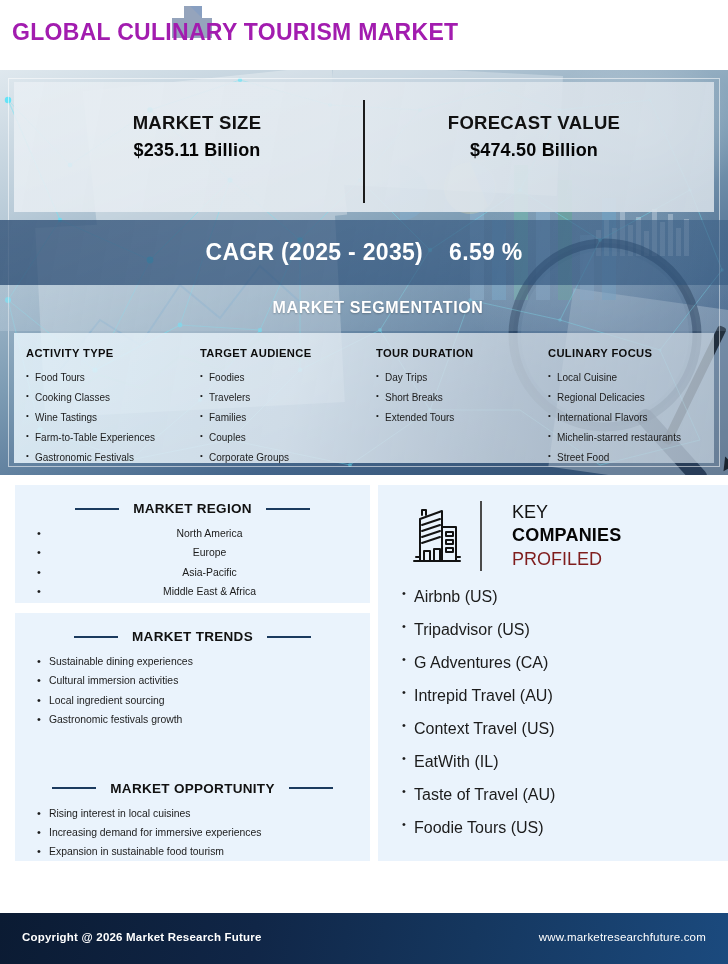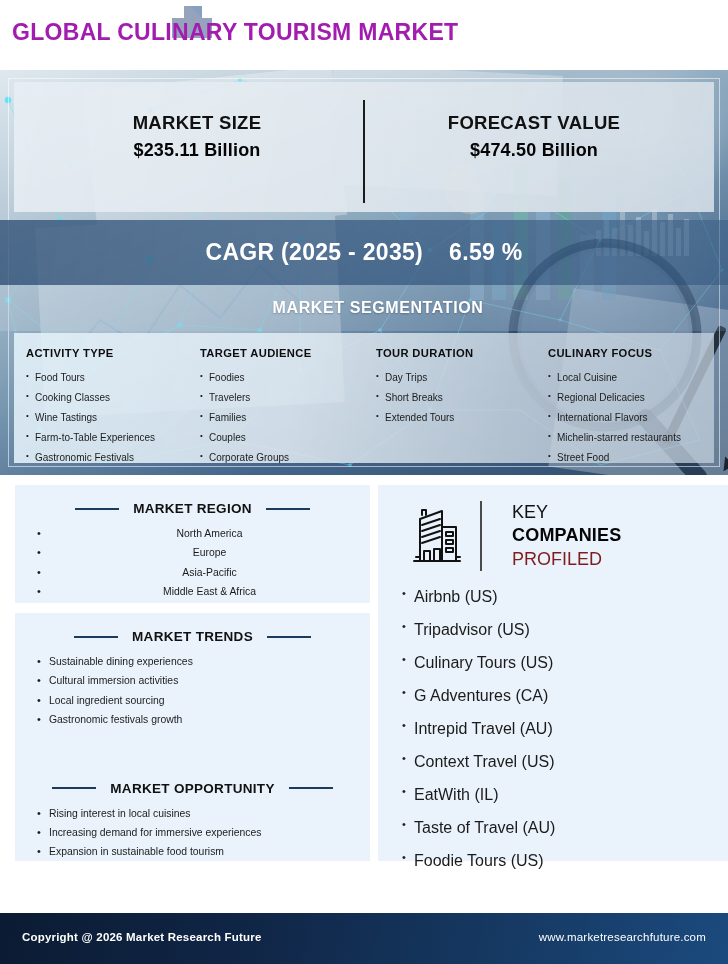--- a/index.html
+++ b/index.html
@@ -602,21 +602,20 @@
         <div class="kc-bar"></div>
         <div class="kc-text">
           <div class="kc-l1">KEY</div>
           <div class="kc-l2">COMPANIES</div>
           <div class="kc-l3">PROFILED</div>
         </div>
       </div>
       <ul class="kc-list">
         <li>Airbnb (US)</li>
         <li>Tripadvisor (US)</li>
-        <li>Culinary Tours (US)</li>
         <li>G Adventures (CA)</li>
         <li>Intrepid Travel (AU)</li>
         <li>Context Travel (US)</li>
         <li>EatWith (IL)</li>
         <li>Taste of Travel (AU)</li>
         <li>Foodie Tours (US)</li>
       </ul>
     </div>
   </div>
 

